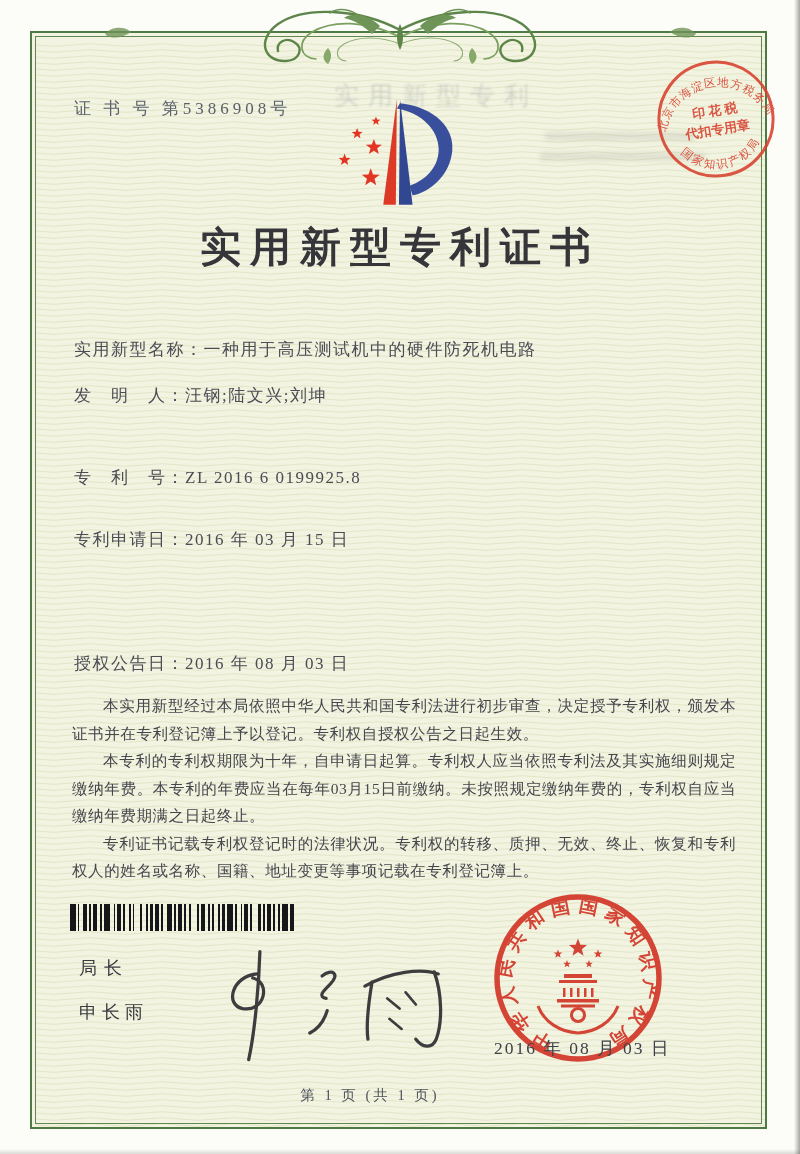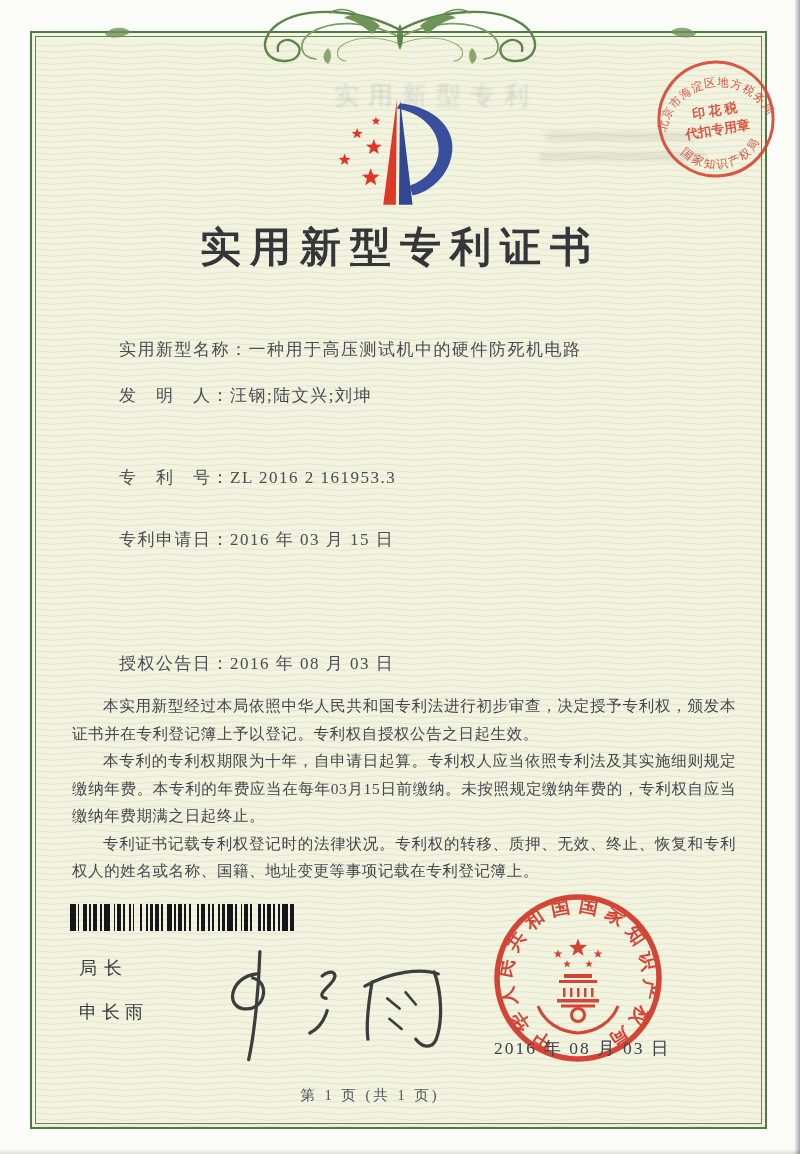--- a/index.html
+++ b/index.html
@@ -18,21 +18,21 @@
   .cert-no{position:absolute;left:74px;top:97px;font-size:17px;letter-spacing:4px;color:#5a616b;z-index:4;}
   .ghost-title{position:absolute;left:334px;top:79px;font-size:25px;letter-spacing:9px;color:#8f959d;
                opacity:.30;filter:blur(1.3px);z-index:2;white-space:nowrap;}
   .ghost-line{position:absolute;background:rgba(150,150,145,.18);filter:blur(2px);z-index:2;border-radius:3px;}
   .logo{position:absolute;left:326px;top:95px;width:148px;height:115px;z-index:3;}
   .tax-stamp{position:absolute;left:650px;top:53px;width:132px;height:132px;z-index:3;opacity:.88;}
   .title{position:absolute;left:0;width:800px;top:220px;text-align:center;font-size:41px;font-weight:bold;
          letter-spacing:9px;color:#35353a;z-index:4;}
   
   .field-row{position:absolute;left:74px;font-size:17px;color:#4c4c54;letter-spacing:1.5px;
-             white-space:nowrap;z-index:4;margin-left:45px;}
+             white-space:nowrap;z-index:4;}
   .f1{top:338px;} .f2{top:384px;} .f3{top:466px;} .f4{top:528px;} .f5{top:590px;} .f6{top:652px;}
   
   .paragraphs{position:absolute;left:72px;top:692px;width:664px;font-size:15.5px;line-height:27.5px;
               color:#46464d;text-align:justify;z-index:4;}
   .paragraphs p{margin:0;text-indent:2em;letter-spacing:.6px;}
   
   .barcode{position:absolute;left:70px;top:904px;height:27px;display:flex;z-index:4;}
   .barcode .bar{background:#16161a;height:100%;}
   
   .officer-title{position:absolute;left:79px;top:956px;font-size:18px;letter-spacing:7px;color:#3a3a40;z-index:4;}
@@ -257,20 +257,21 @@
     <path d="M2,10 C8,2 22,2 28,8 C20,14 8,16 2,10 Z" fill="#6f9457" opacity=".8"></path>
   </svg>
   <svg class="leaf-orn right" viewBox="0 0 30 20">
     <path d="M28,10 C22,2 8,2 2,8 C10,14 22,16 28,10 Z" fill="#6f9457" opacity=".8"></path>
   </svg>
 
   <div class="ghost-title">实用新型专利</div>
   <div class="ghost-line" style="left:545px;top:132px;width:150px;height:9px;"></div>
   <div class="ghost-line" style="left:540px;top:152px;width:165px;height:9px;"></div>
 
+  <div class="cert-no">证 书 号 第5386908号</div>
 
   <svg class="logo" viewBox="0 0 140 110">
     <path d="M70,8 C105,12 122,33 120,53 C118,77 98,93 82,96 L79,87 C96,81 107,68 107,52 C107,34 91,17 67,13 Z" fill="#3a4f9b"></path>
     <path d="M67,4 L54,105 L66,105 Z" fill="#dc3a27"></path>
     <path d="M70,4 L69,105 L82,105 Z" fill="#324791"></path>
     <g fill="#e23524">
       <polygon points="47.00,20.50 48.11,23.47 51.28,23.61 48.80,25.58 49.65,28.64 47.00,26.89 44.35,28.64 45.20,25.58 42.72,23.61 45.89,23.47"></polygon>
       <polygon points="29.00,31.50 30.36,35.13 34.23,35.30 31.20,37.71 32.23,41.45 29.00,39.31 25.77,41.45 26.80,37.71 23.77,35.30 27.64,35.13"></polygon>
       <polygon points="45.00,42.00 46.97,47.28 52.61,47.53 48.20,51.04 49.70,56.47 45.00,53.36 40.30,56.47 41.80,51.04 37.39,47.53 43.03,47.28"></polygon>
       <polygon points="17.00,56.00 18.48,59.96 22.71,60.15 19.40,62.78 20.53,66.85 17.00,64.52 13.47,66.85 14.60,62.78 11.29,60.15 15.52,59.96"></polygon>
@@ -293,21 +294,21 @@
       </text>
       <text x="0" y="-4" text-anchor="middle" font-size="13" font-weight="bold">印 花 税</text>
       <text x="0" y="15" text-anchor="middle" font-size="13" font-weight="bold">代扣专用章</text>
     </g>
   </svg>
 
   <div class="title">实用新型专利证书</div>
 
   <div class="field-row f1"><span>实用新型名称：</span><span>一种用于高压测试机中的硬件防死机电路</span></div>
   <div class="field-row f2"><span>发　明　人：</span><span>汪钢;陆文兴;刘坤</span></div>
-  <div class="field-row f3"><span>专　利　号：</span><span>ZL 2016 2 161953.3</span></div>
+  <div class="field-row f3"><span>专　利　号：</span><span>ZL 2016 6 0199925.8</span></div>
   <div class="field-row f4"><span>专利申请日：</span><span>2016 年 03 月 15 日</span></div>
   <div class="field-row f6"><span>授权公告日：</span><span>2016 年 08 月 03 日</span></div>
 
   <div class="paragraphs">
     <p>本实用新型经过本局依照中华人民共和国专利法进行初步审查，决定授予专利权，颁发本证书并在专利登记簿上予以登记。专利权自授权公告之日起生效。</p>
     <p>本专利的专利权期限为十年，自申请日起算。专利权人应当依照专利法及其实施细则规定缴纳年费。本专利的年费应当在每年03月15日前缴纳。未按照规定缴纳年费的，专利权自应当缴纳年费期满之日起终止。</p>
     <p>专利证书记载专利权登记时的法律状况。专利权的转移、质押、无效、终止、恢复和专利权人的姓名或名称、国籍、地址变更等事项记载在专利登记簿上。</p>
   </div>
 
   <div class="barcode" id="barcode">

